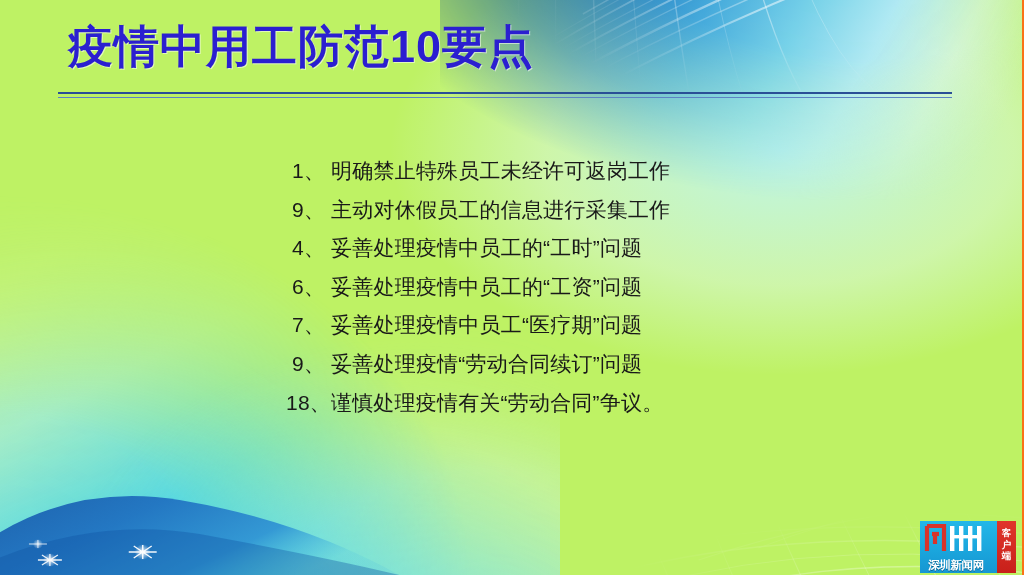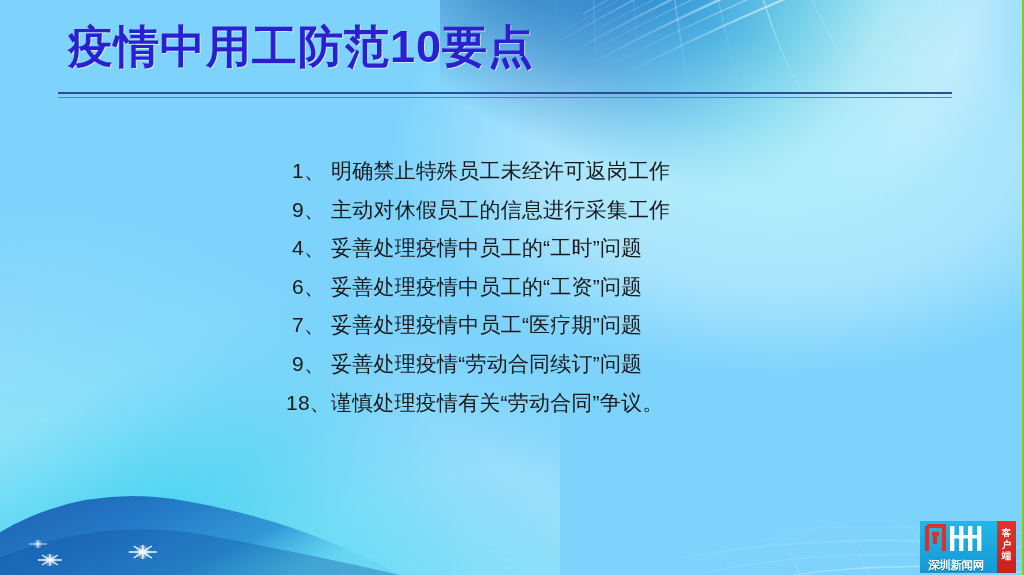--- a/index.html
+++ b/index.html
@@ -9,22 +9,22 @@
   }
   body {
     font-family: "Liberation Sans", "DejaVu Sans", sans-serif;
   }
 
   #slide {
     position: relative;
     width: 1024px;
     height: 575px;
     overflow: hidden;
-    background: #7dd3fc;
-    border-right: 2px solid #84cc16;
+    background: #bef264;
+    border-right: 2px solid #f97316;
     box-sizing: border-box;
   }
 
   
   .bg-layer {
     position: absolute;
     inset: 0;
     pointer-events: none;
   }
 

